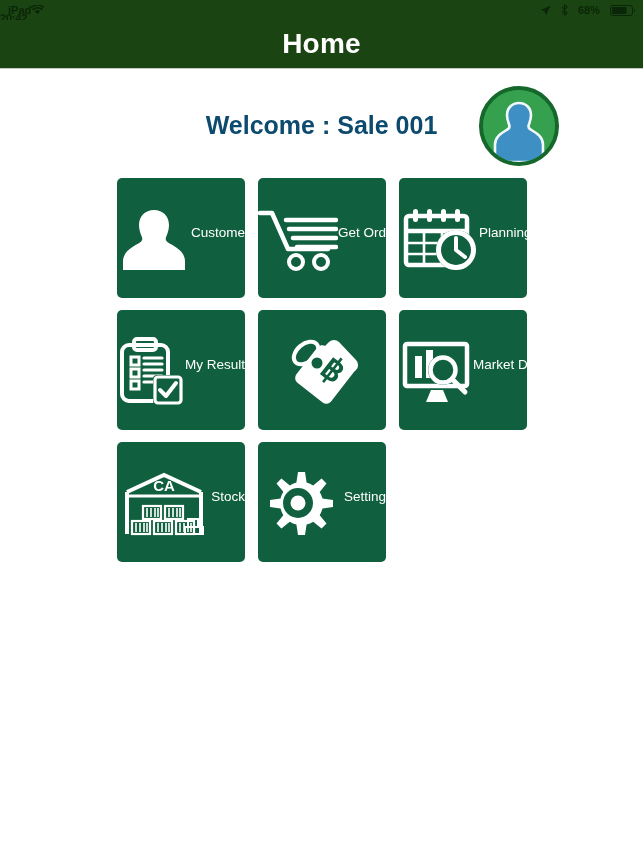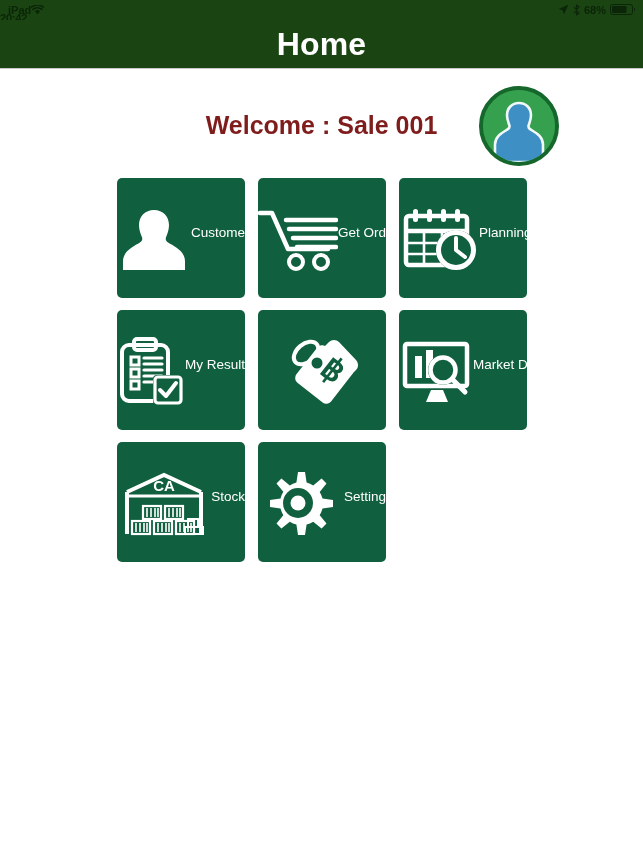--- a/index.html
+++ b/index.html
@@ -13,45 +13,45 @@
 
   
   #status-bar{
     position:absolute; top:0; left:0; width:643px; height:20px;
     background:#1a4411;
     display:flex; align-items:center;
     font-size:11px; color:#0a2207;
   }
   #status-left{ position:absolute; left:8px; display:flex; align-items:center; }
   #status-center{ position:absolute; left:0; width:553px; text-align:left; font-weight:bold; letter-spacing:-.2px;margin-top:16px;}
-  #status-right{ position:absolute; right:7px; display:flex; align-items:flex-start; gap:4px; }
+  #status-right{ position:absolute; right:7px; display:flex; align-items:flex-end; gap:10px; }
   .sb-text{ font-size:11px; color:#0b2508; font-weight:bold; }
   .sb-ico{ display:inline-block; line-height:0; }
 
   
   #nav-bar{
     position:absolute; top:20px; left:0; width:643px; height:48px;
     background:#1a4411;
     display:flex; align-items:center; justify-content:center;
   }
   #nav-title{
-    color:#ffffff; font-size:32px; font-weight:bold; letter-spacing:.2px;
+    color:#ffffff; font-size:28px; font-weight:bold; letter-spacing:.2px;
   }
   #nav-hairline{
     position:absolute; top:68px; left:0; width:643px; height:1px;
     background:#c9c9c9;
   }
 
   
   #content{ position:absolute; top:69px; left:0; width:643px; height:788px; background:#fff; }
 
   #welcome{
     position:absolute; top:42px; left:0; width:643px;
     text-align:center;
-    color:#7f1d1d; font-size:25px; font-weight:bold;
+    color:#0c4a6e; font-size:25px; font-weight:bold;
   }
 
   
   #avatar{
     position:absolute; top:17px; left:479px;
     width:80px; height:80px; border-radius:50%;
     background:#35a04e;
     border:4px solid #15672b;
     overflow:hidden;
   }

